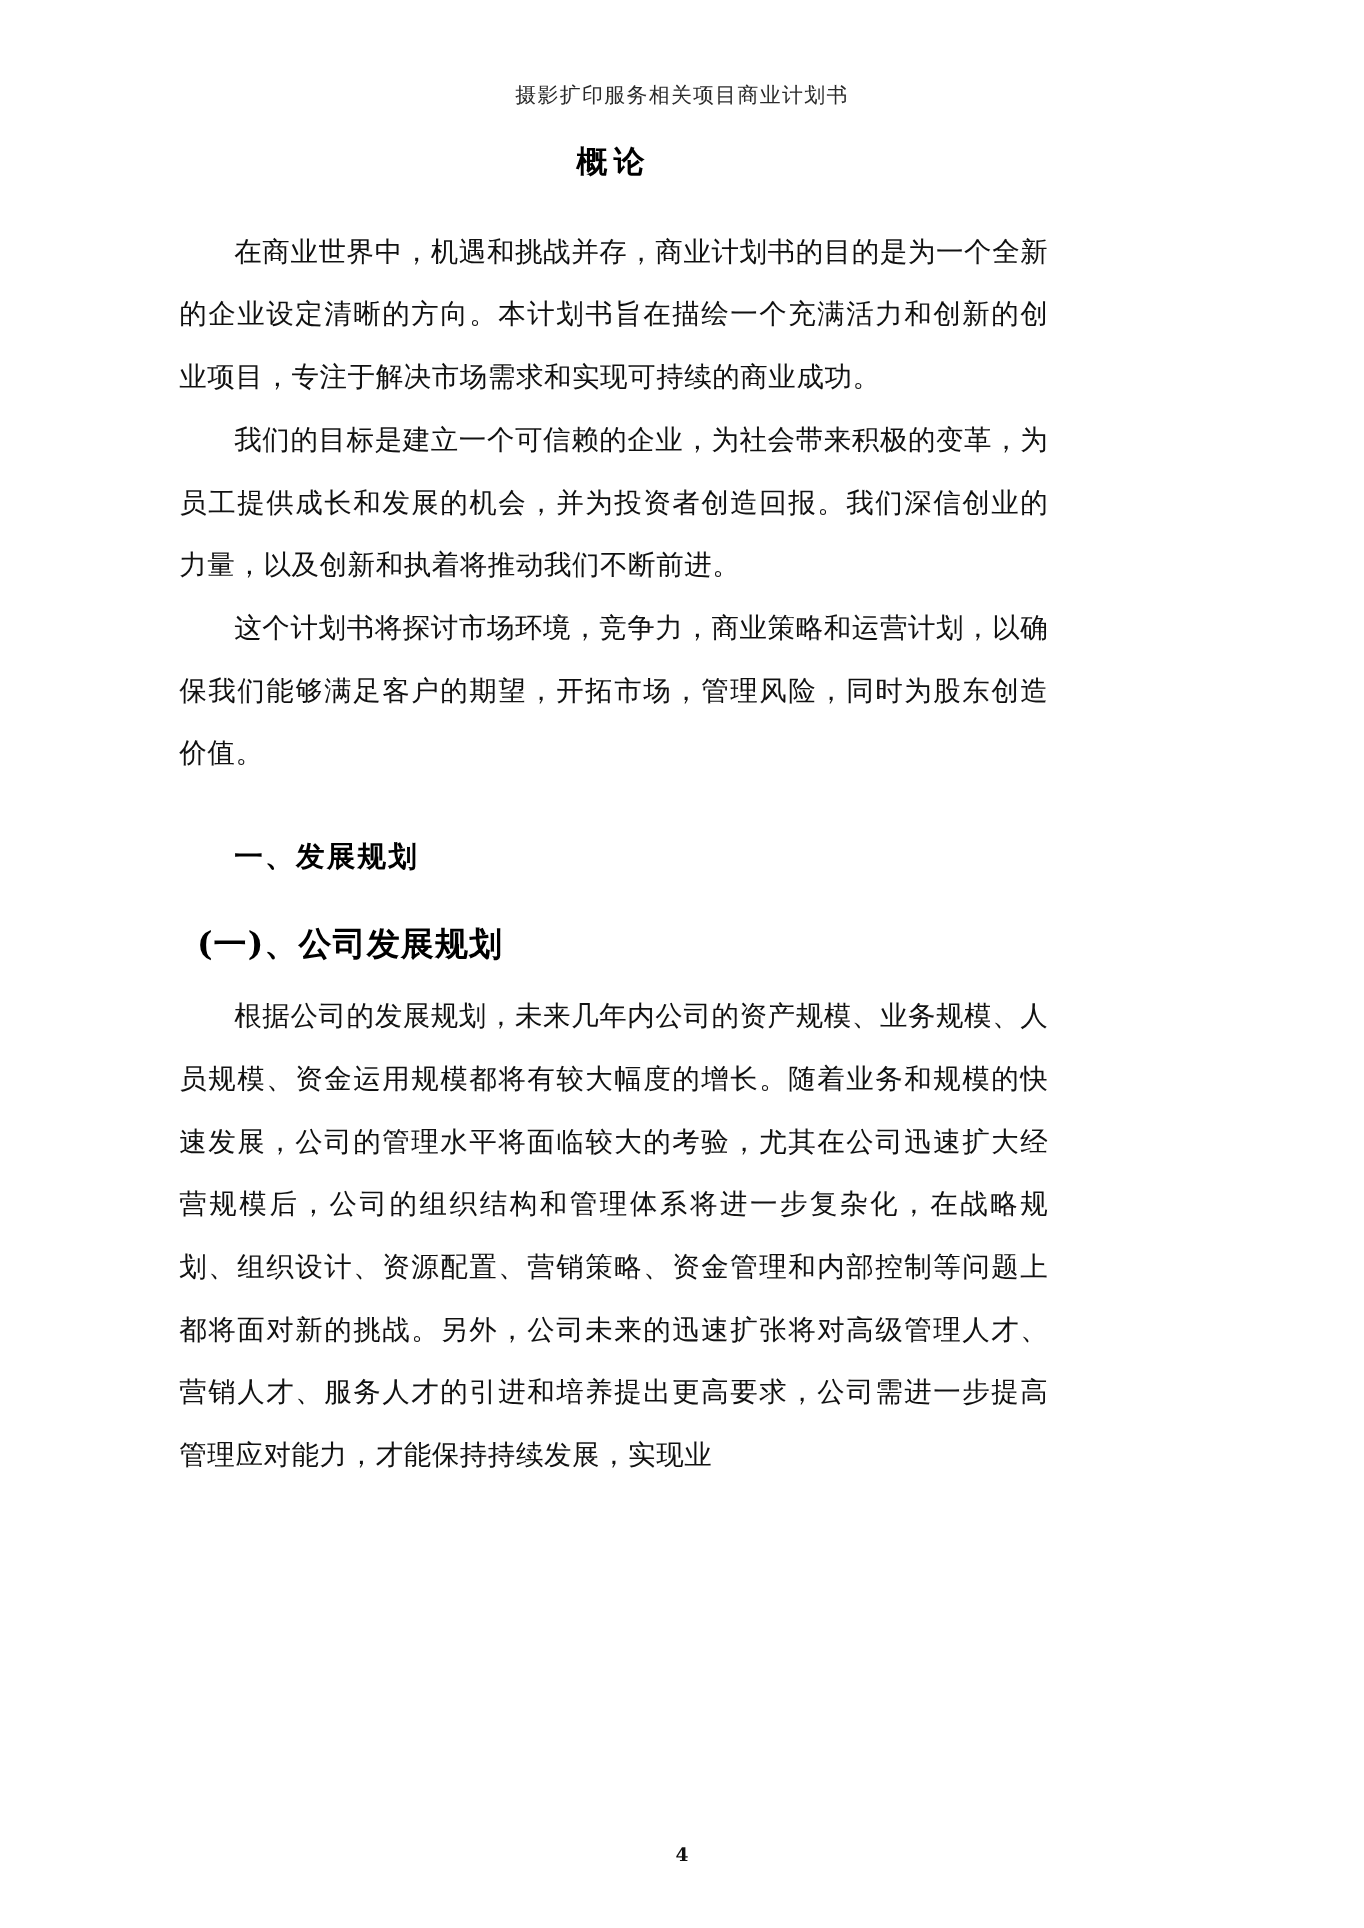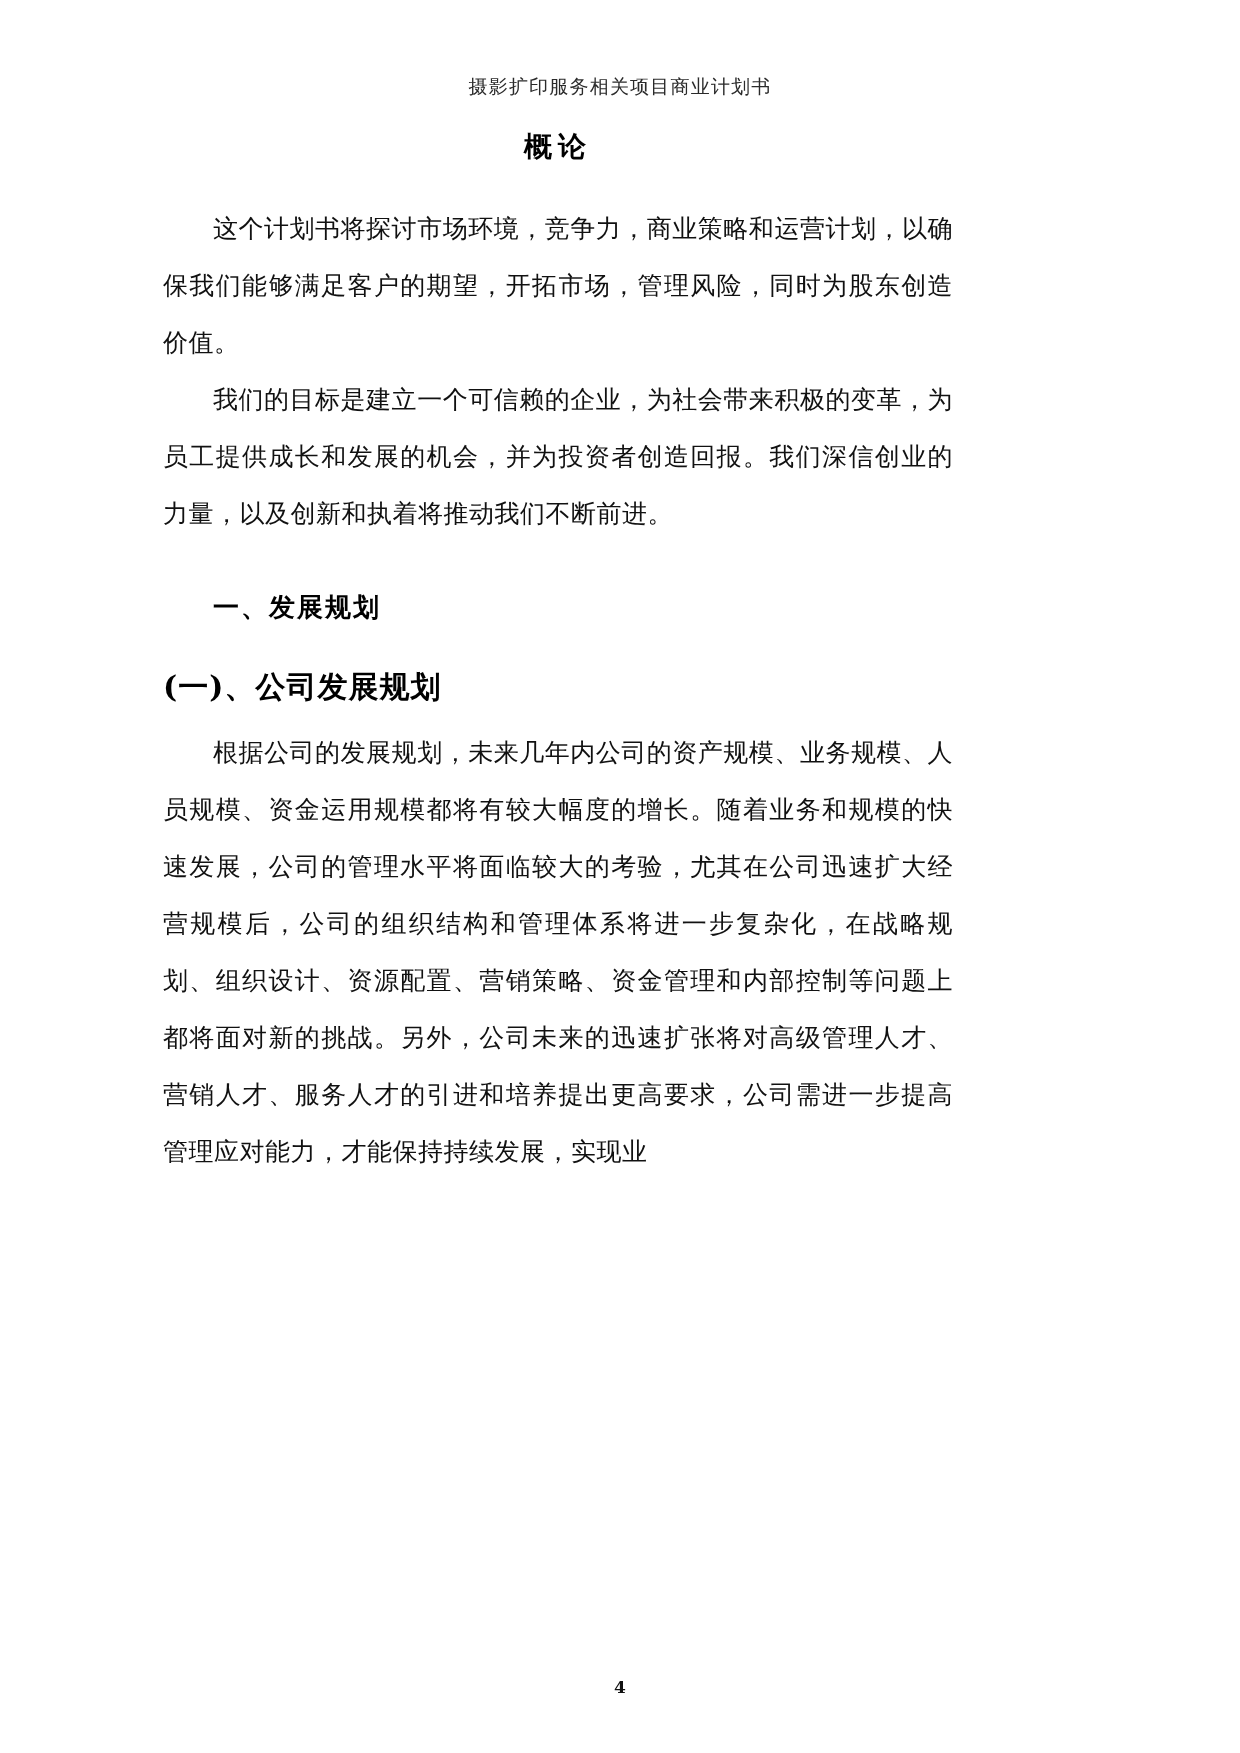--- a/index.html
+++ b/index.html
@@ -70,21 +70,21 @@
     font-weight: 700;
     margin: 48px 0 0 0;
     text-indent: 50px;
     letter-spacing: 2px;
     color: #000000;
     font-family: Liberation Mono, monospace;
   }
   h3.heading-2 {
     font-size: 30px;
     font-weight: 700;
-    margin: 42px 0 0 0;
+    margin: 42px 0 0 16px;
     text-indent: 0;
     letter-spacing: 1px;
     color: #000000;
   }
 
   .gap-after-heading { height: 16px; }
 
   
   .page-number {
     position: absolute;
@@ -102,24 +102,25 @@
 <body>
 
 <div class="page">
 
   <div class="page-header">摄影扩印服务相关项目商业计划书</div>
 
   <div class="content">
 
     <h1 class="doc-title">概论</h1>
 
+    <p class="body-text">在商业世界中，机遇和挑战并存，商业计划书的目的是为一个全新的企业设定清晰的方向。本计划书旨在描绘一个充满活力和创新的创业项目，专注于解决市场需求和实现可持续的商业成功。</p>
+
+    <p class="body-text">我们的目标是建立一个可信赖的企业，为社会带来积极的变革，为员工提供成长和发展的机会，并为投资者创造回报。我们深信创业的力量，以及创新和执着将推动我们不断前进。</p>
 
     <p class="body-text">这个计划书将探讨市场环境，竞争力，商业策略和运营计划，以确保我们能够满足客户的期望，开拓市场，管理风险，同时为股东创造价值。</p>
-
-    <p class="body-text">我们的目标是建立一个可信赖的企业，为社会带来积极的变革，为员工提供成长和发展的机会，并为投资者创造回报。我们深信创业的力量，以及创新和执着将推动我们不断前进。</p>
 
     <h2 class="heading-1">一、发展规划</h2>
 
     <h3 class="heading-2">(一)、公司发展规划</h3>
 
     <div class="gap-after-heading"></div>
 
     <p class="body-text">根据公司的发展规划，未来几年内公司的资产规模、业务规模、人员规模、资金运用规模都将有较大幅度的增长。随着业务和规模的快速发展，公司的管理水平将面临较大的考验，尤其在公司迅速扩大经营规模后，公司的组织结构和管理体系将进一步复杂化，在战略规划、组织设计、资源配置、营销策略、资金管理和内部控制等问题上都将面对新的挑战。另外，公司未来的迅速扩张将对高级管理人才、营销人才、服务人才的引进和培养提出更高要求，公司需进一步提高管理应对能力，才能保持持续发展，实现业</p>
 
   </div>

